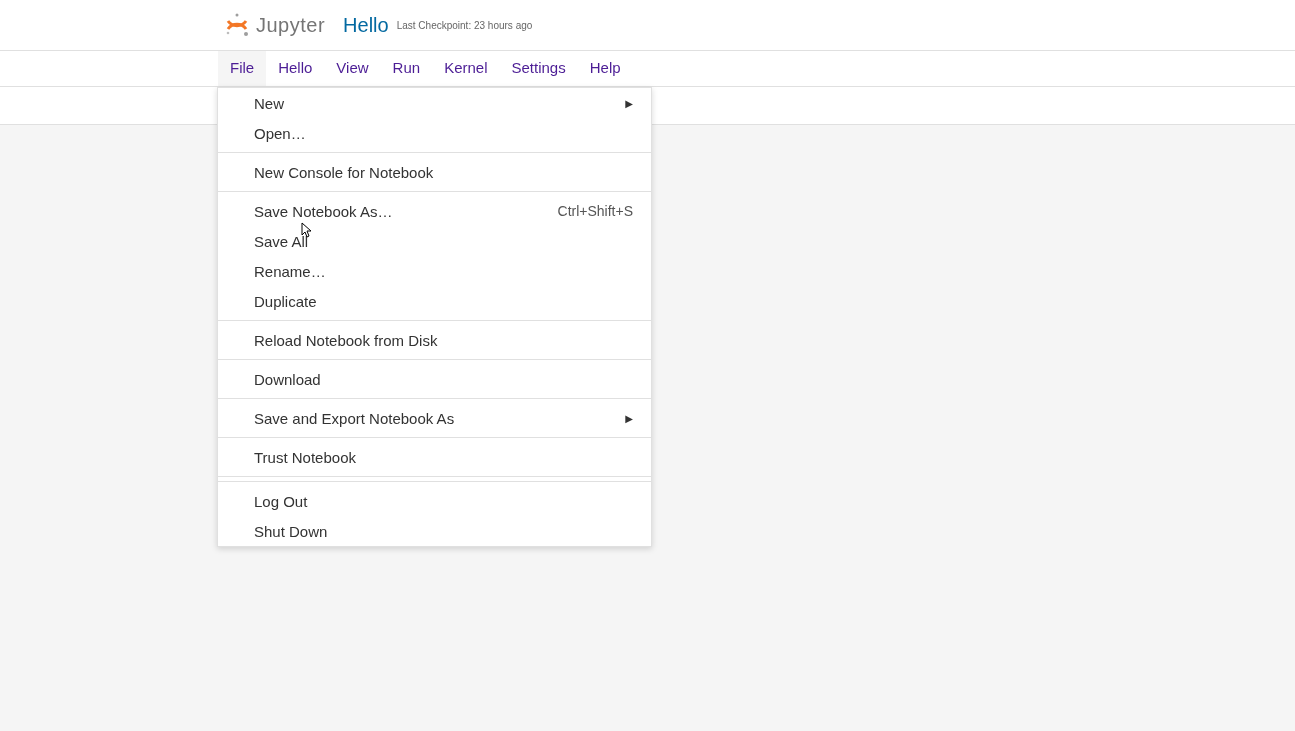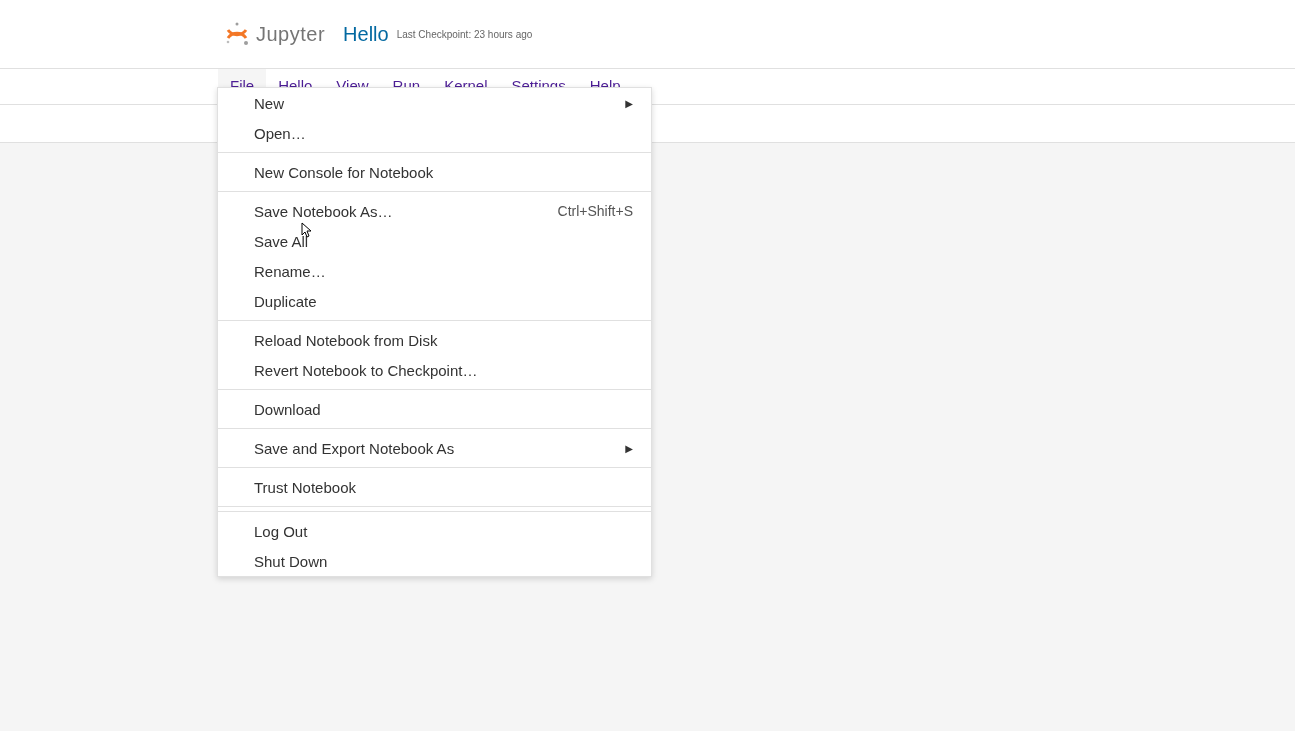--- a/index.html
+++ b/index.html
@@ -10,21 +10,21 @@
       color: #333;
       width: 1295px;
       height: 731px;
       overflow: hidden;
     }
     .header {
       display: flex;
       align-items: center;
       padding: 8px 0 8px 224px;
       border-bottom: 1px solid #e0e0e0;
-      height: 69px;
+      height: 51px;
     }
     .logo-wrap {
       display: flex;
       align-items: center;
       margin-right: 18px;
     }
     .logo-icon {
       width: 26px;
       height: 26px;
       margin-right: 6px;
@@ -177,23 +177,20 @@
     <div class="dropdown-item">
       <span class="label">Rename…</span>
     </div>
     <div class="dropdown-item">
       <span class="label">Duplicate</span>
     </div>
     <div class="dropdown-separator"></div>
     <div class="dropdown-item">
       <span class="label">Reload Notebook from Disk</span>
     </div>
-    <div class="dropdown-item">
-      <span class="label">Revert Notebook to Checkpoint…</span>
-    </div>
     <div class="dropdown-separator"></div>
     <div class="dropdown-item">
       <span class="label">Download</span>
     </div>
     <div class="dropdown-separator"></div>
     <div class="dropdown-item">
       <span class="label">Save and Export Notebook As</span>
       <span class="submenu-arrow">▶</span>
     </div>
     <div class="dropdown-separator"></div>

